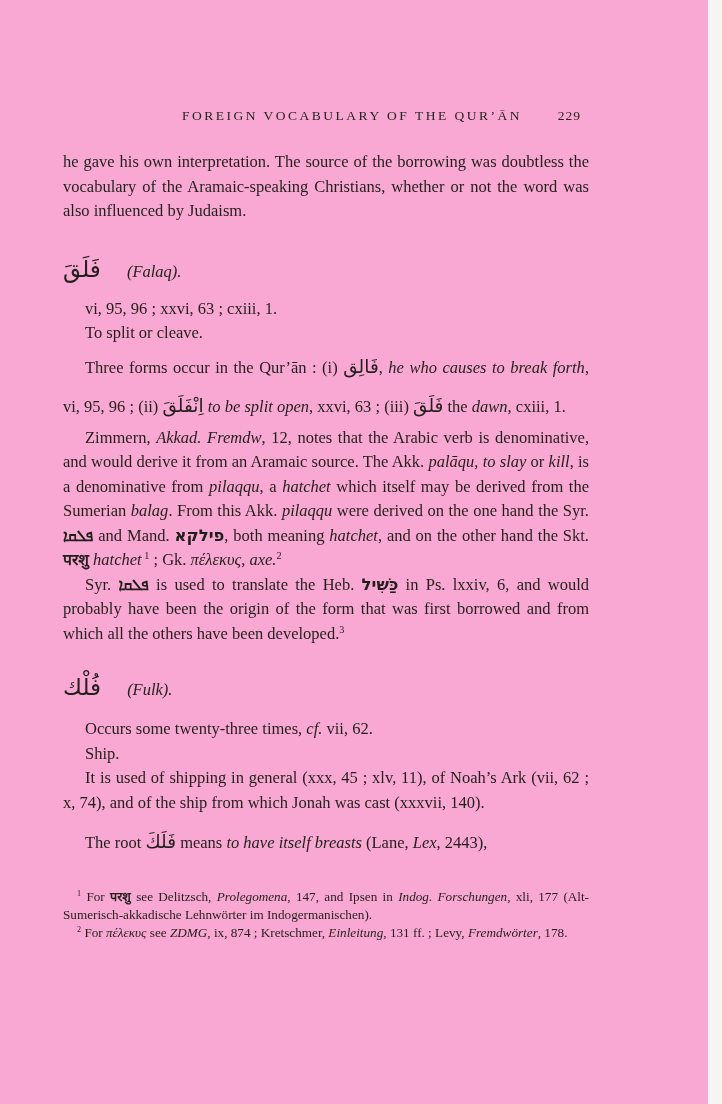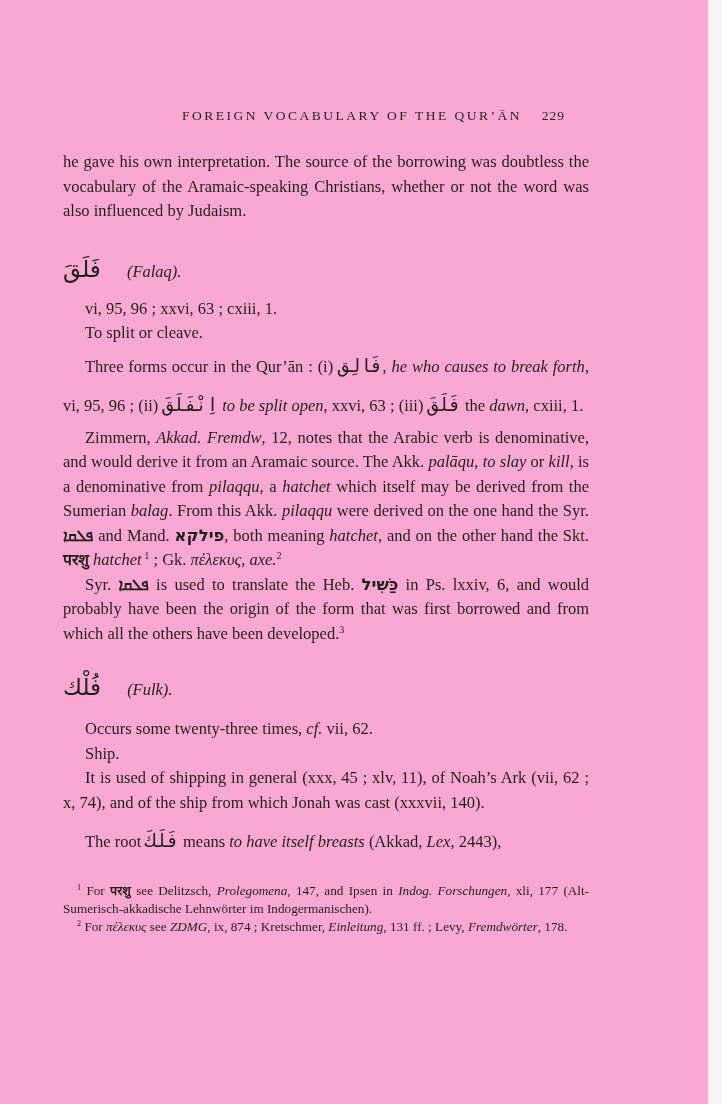--- a/index.html
+++ b/index.html
@@ -27,21 +27,21 @@
     letter-spacing:2.5px;
     white-space:nowrap;
   }
   .header-title{
     display:block;
     text-align:center;
     transform:translateX(26px);
   }
   .page-number{
     position:absolute;
-    top:0;right:24px;
+    top:0;right:8px;
     letter-spacing:1px;
   }
   
   .para{
     margin:0;
     line-height:24.5px;
     text-align:justify;
   }
   .indent{text-indent:22px;}
   .wide{line-height:38px;margin-top:2px;}
@@ -55,30 +55,30 @@
     font-family:"DejaVu Sans",sans-serif;
     font-size:23px;
   }
   .hw-tr{
     font-style:italic;
     margin-left:22px;
   }
   .root-line{margin-top:12px;line-height:30px;}
   
   .i{font-style:italic;}
-  .ar{font-family:Liberation Mono, monospace;font-size:1.12em;}
+  .ar{font-family:Liberation Sans, sans-serif;font-size:1.12em;}
   .he{font-family:"DejaVu Sans",sans-serif;font-weight:700;font-size:1.0em;}
   .syr{font-family:"DejaVu Sans",sans-serif;font-weight:700;font-size:0.95em;margin-top:36px;}
   .skt{font-family:Liberation Serif, serif;font-weight:700;font-size:0.95em;}
   .gk{font-style:italic;}
   .osa{font-size:1.05em;letter-spacing:1px;}
   .sup{vertical-align:super;font-size:0.62em;line-height:0;}
   
   .footnotes{
-    margin-top:24px;
+    margin-top:30px;
     font-size:13.2px;
   }
   .fn{
     margin:0;
     line-height:18px;
     text-align:justify;
     text-indent:14px;
   }
   .fn3{margin-top:5px;}
 </style>
@@ -107,21 +107,21 @@
   </div>
 
   <div class="entry">
     <div class="headword headword2">
       <span class="hw-ar">فُلْك</span>
       <span class="hw-tr">(Fulk).</span>
     </div>
     <p class="line"><span>Occurs some twenty-three times, </span><span class="i">cf.</span><span> vii, 62.</span></p>
     <p class="line">Ship.</p>
     <p class="para indent"><span>It is used of shipping in general (xxx, 45 ;  xlv, 11), of Noah’s Ark (vii, 62 ;  x, 74), and of the ship from which Jonah was cast (xxxvii, 140).</span></p>
-    <p class="para indent root-line"><span>The root </span><span class="ar">فَلَكَ</span><span> means </span><span class="i">to have itself breasts</span><span> (Akkad, </span><span class="i">Lex</span><span>, 2443),</span></p>
+    <p class="para indent root-line"><span>The root </span><span class="ar">فَلَكَ</span><span> means </span><span class="i">to have itself breasts</span><span> (Lane, </span><span class="i">Lex</span><span>, 2443),</span></p>
   </div>
 
   <div class="footnotes">
     <p class="fn"><span class="sup">1</span><span> For </span><span class="skt">परशु</span><span> see Delitzsch, </span><span class="i">Prolegomena</span><span>, 147, and Ipsen in </span><span class="i">Indog. Forschungen</span><span>, xli, 177 (Alt-Sumerisch-akkadische Lehnwörter im Indogermanischen).</span></p>
     <p class="fn"><span class="sup">2</span><span> For </span><span class="gk">πέλεκυς</span><span> see </span><span class="i">ZDMG</span><span>, ix, 874 ; Kretschmer, </span><span class="i">Einleitung</span><span>, 131 ff. ; Levy, </span><span class="i">Fremdwörter</span><span>, 178.</span></p>
   </div>
 
 </div>
 
 </body></html>

